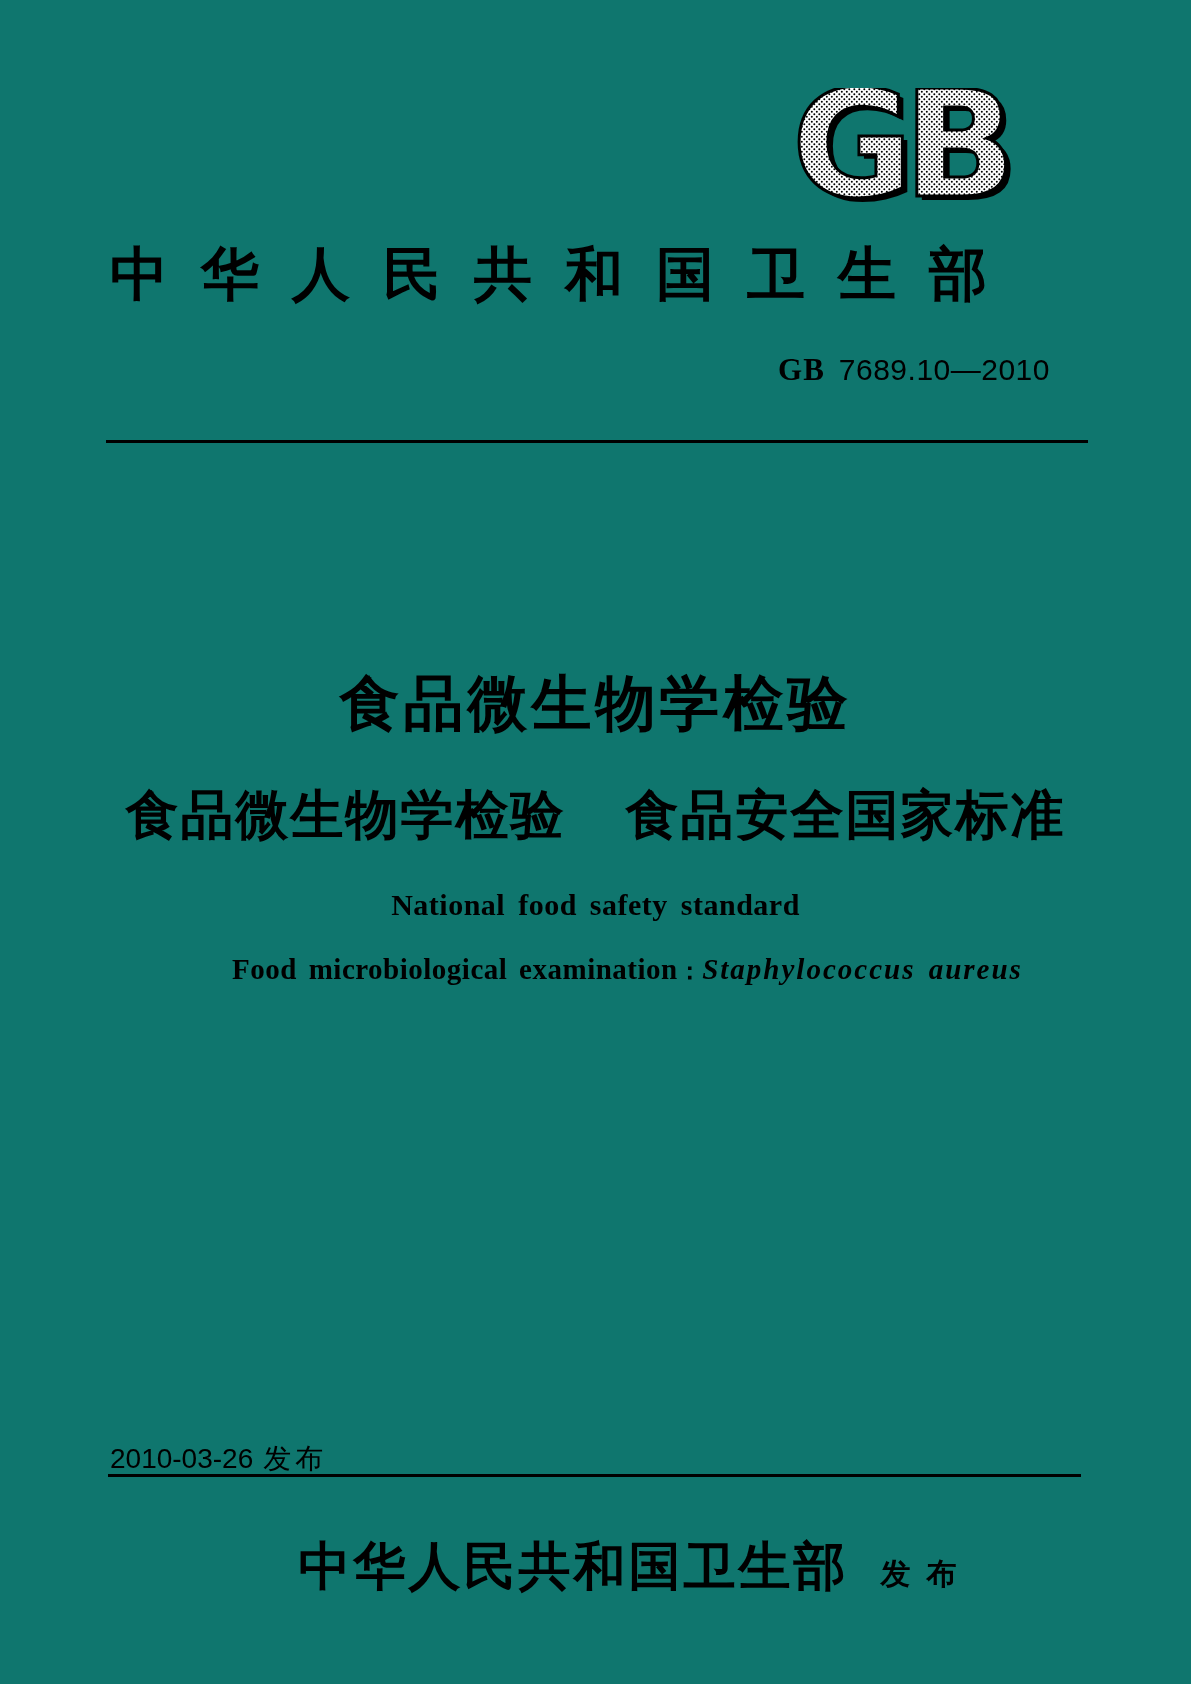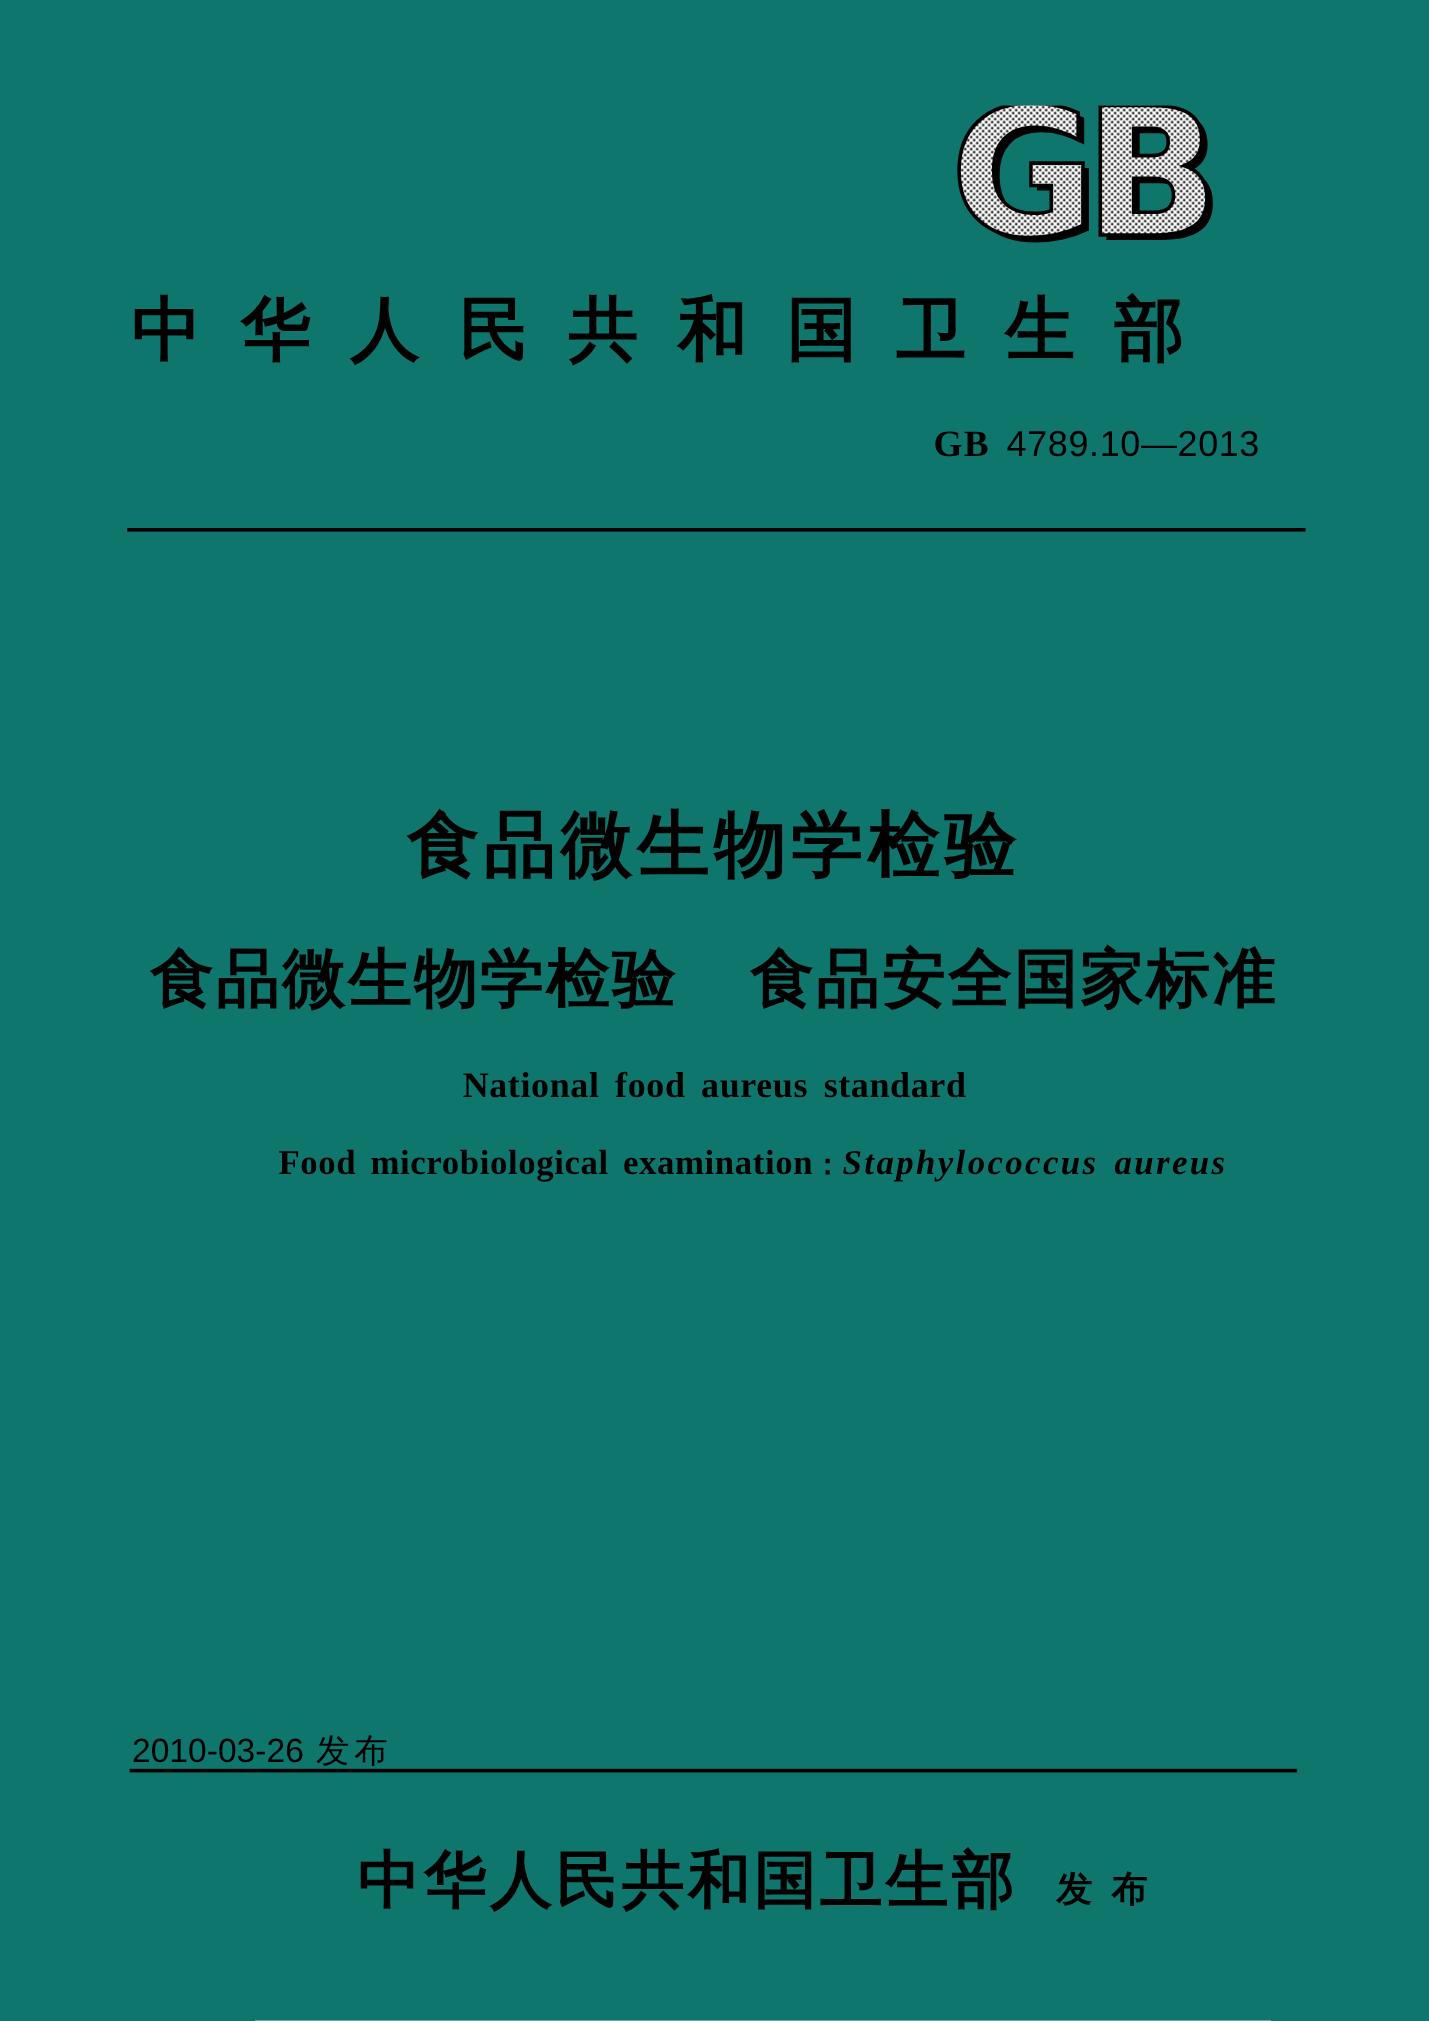--- a/index.html
+++ b/index.html
@@ -203,33 +203,33 @@
     </defs>
 
     <text x="126" y="112" text-anchor="middle" font-family="'DejaVu Sans', sans-serif" font-weight="bold" font-size="148" letter-spacing="-10" fill="#000000">GB</text>
 
     <text x="121" y="108" text-anchor="middle" font-family="'DejaVu Sans', sans-serif" font-weight="bold" font-size="148" letter-spacing="-10" fill="url(#halftone)" stroke="#000000" stroke-width="3">GB</text>
   </svg>
 
   <div class="national-heading">中华人民共和国卫生部</div>
 
   <div class="std-number">
-    <span class="code-prefix">GB</span><span class="code-number">4789.10—2013</span>
+    <span class="code-prefix">GB</span><span class="code-number">7689.10—2010</span>
   </div>
 
   <div class="rule rule-top"></div>
 
   <div class="cn-main-title">食品微生物学检验</div>
 
   <div class="cn-sub-title">
     <span>食品微生物学检验</span>
     <span>食品安全国家标准</span>
   </div>
 
-  <div class="en-title">National food aureus standard</div>
+  <div class="en-title">National food safety standard</div>
 
   <div class="en-sub-title">
     <span>Food microbiological examination</span><span class="separator">：</span><span class="species">Staphylococcus aureus</span>
   </div>
 
   <div class="dates-row">
     <div>
       <span>2010-03-26</span><span class="date-label">发布</span>
     </div>
   </div>

